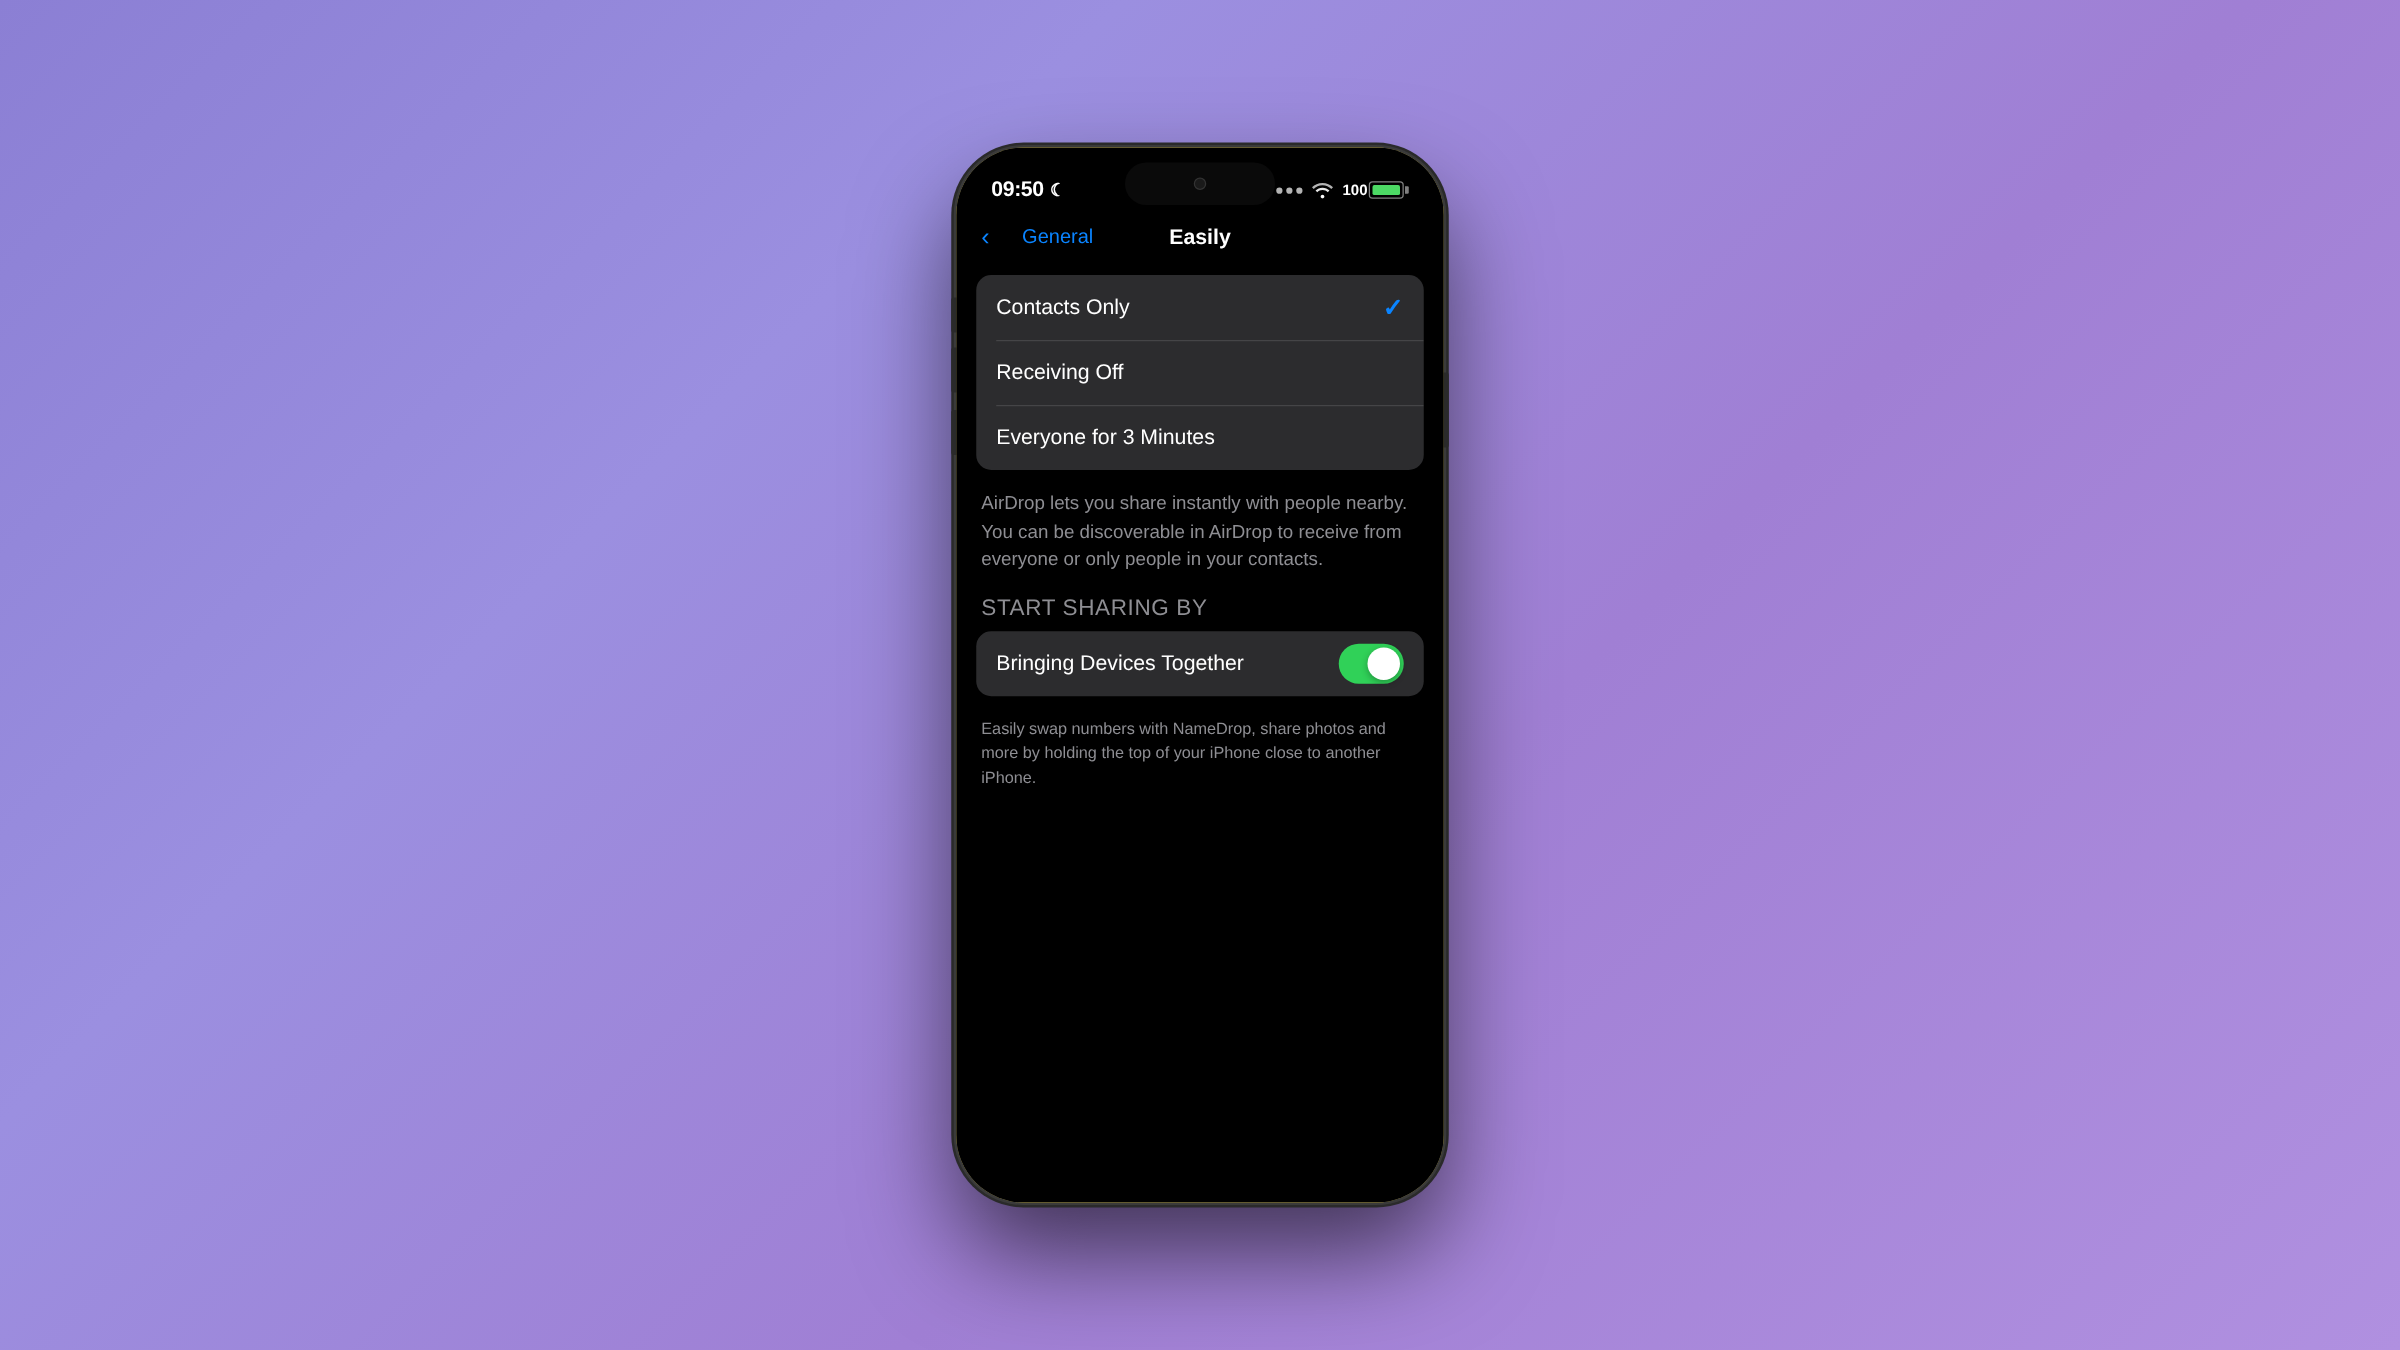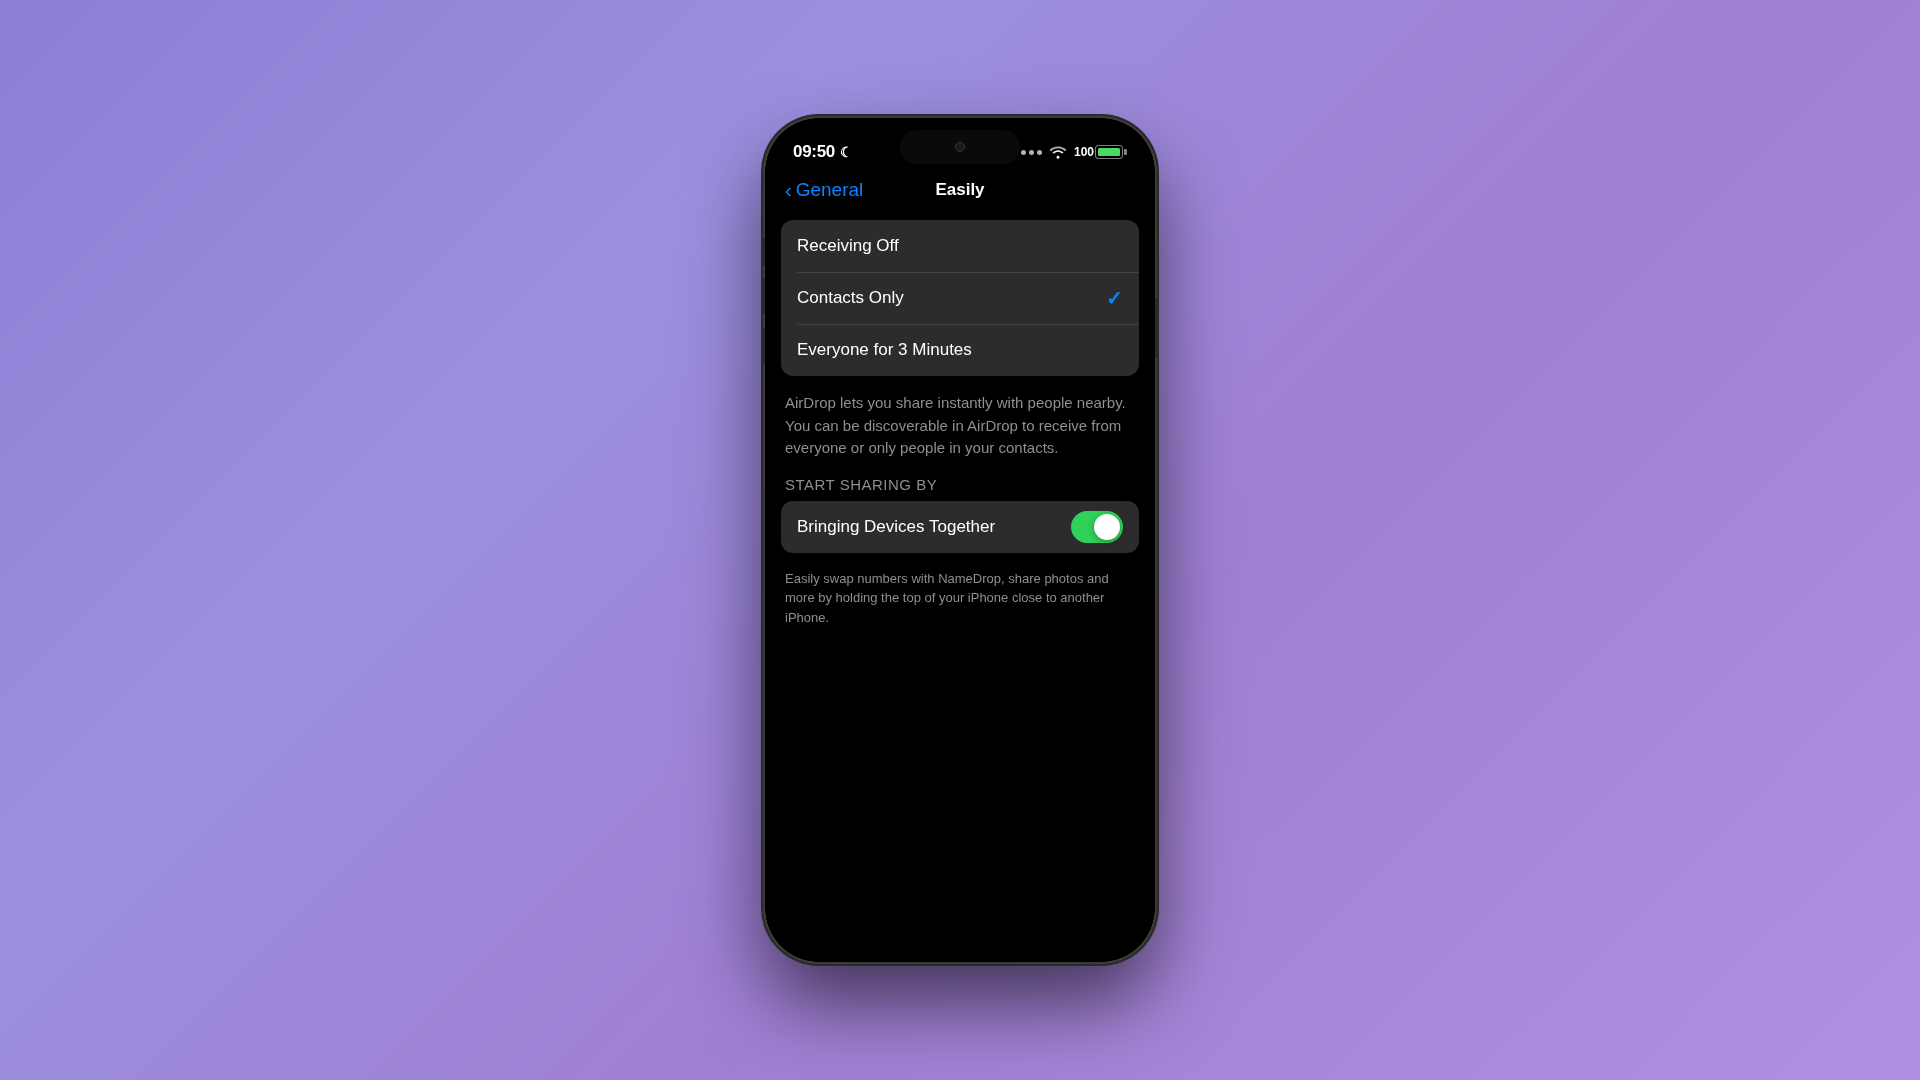--- a/index.html
+++ b/index.html
@@ -213,21 +213,22 @@
       cursor: pointer;
     }
 
     .back-chevron {
       font-size: 20px;
       font-weight: 300;
       line-height: 1;
     }
 
     .back-label {
-      font-size: 19px;
+      font-size: 16px;
+      margin-left: 22px;
     }
 
     .page-title {
       font-size: 17px;
       font-weight: 700;
       color: #fff;
       text-align: center;
     }
 
     
@@ -280,21 +281,21 @@
     
     .description-text {
       font-size: 15px;
       color: #8e8e93;
       line-height: 1.5;
       padding: 4px 4px 16px;
     }
 
     
     .section-header {
-      font-size: 15px;
+      font-size: 18px;
       font-weight: 400;
       color: #8e8e93;
       letter-spacing: 0.5px;
       text-transform: uppercase;
       padding: 0 4px 8px;
     }
 
     
     .toggle-group {
       background: #2c2c2e;
@@ -398,26 +399,26 @@
           <span class="back-label">General</span>
         </div>
         <span class="page-title">Easily</span>
       </div>
 
       <div class="main-content">
 
         <div class="options-group">
 
           <div class="option-item">
-            <span class="option-label">Receiving Off</span>
-          </div>
-
-          <div class="option-item">
             <span class="option-label">Contacts Only</span>
             <span class="checkmark">✓</span>
+          </div>
+
+          <div class="option-item">
+            <span class="option-label">Receiving Off</span>
           </div>
 
           <div class="option-item">
             <span class="option-label">Everyone for 3 Minutes</span>
           </div>
 
         </div>
 
         <p class="description-text">AirDrop lets you share instantly with people nearby. You can be discoverable in AirDrop to receive from everyone or only people in your contacts.</p>
 

